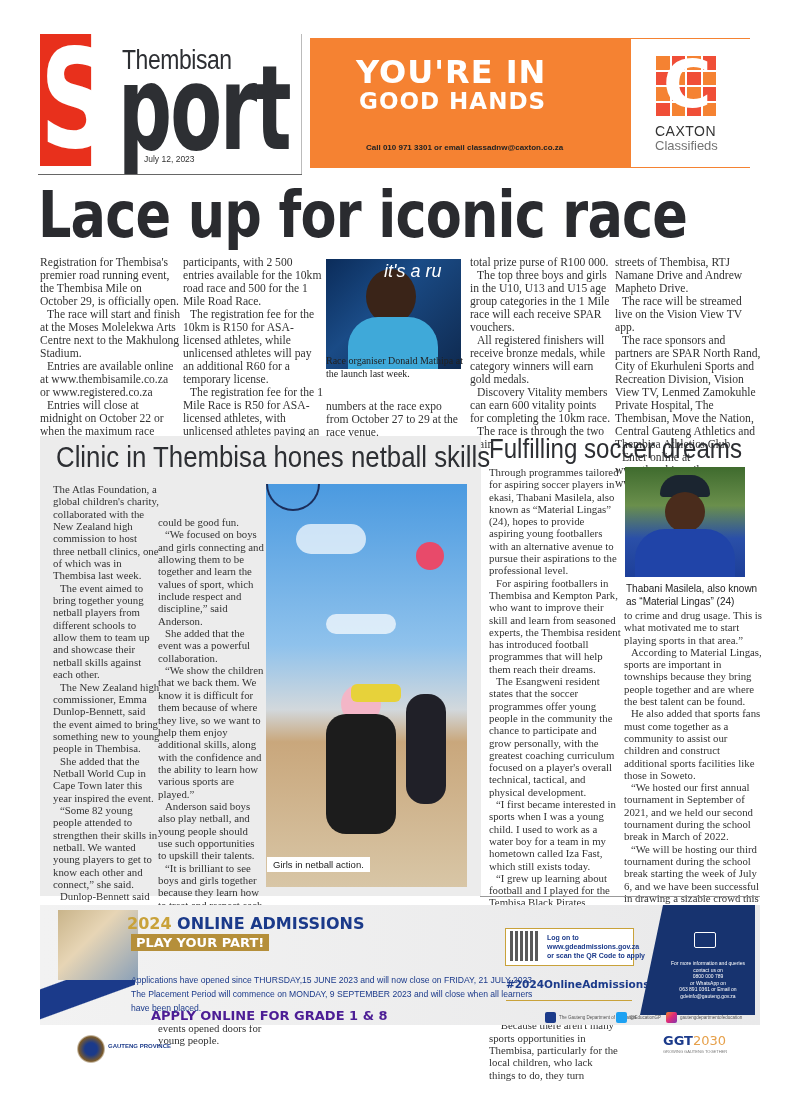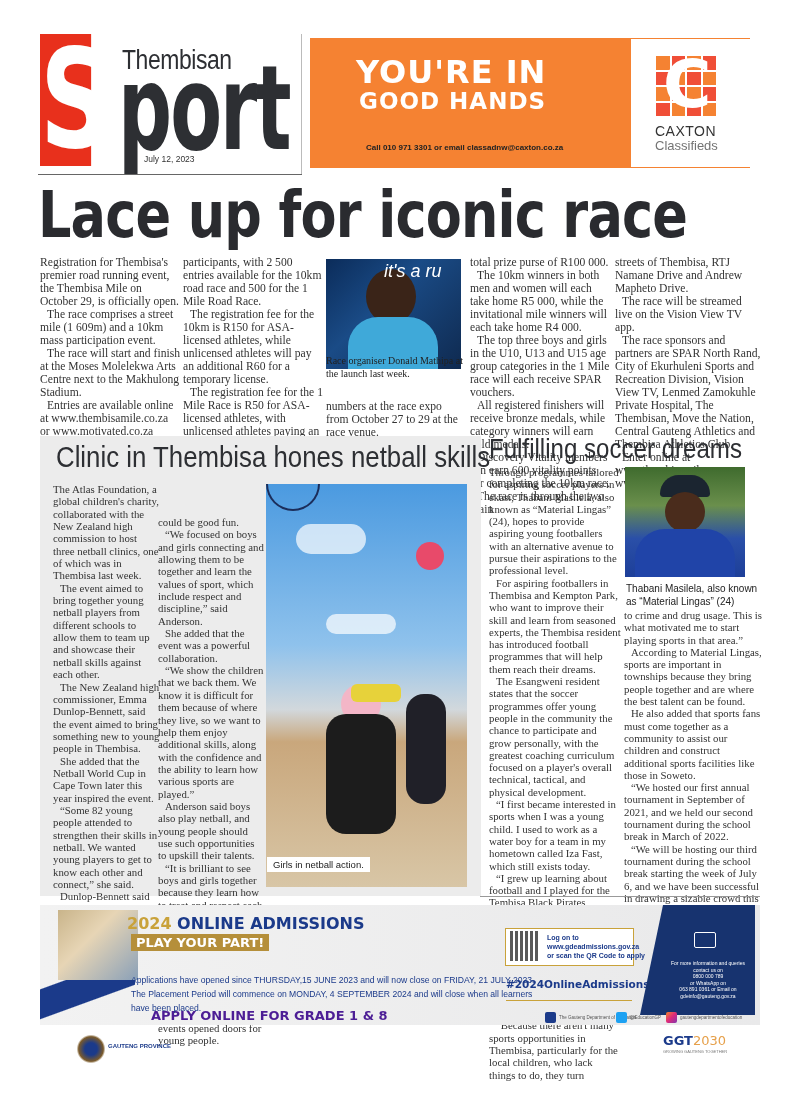--- a/index.html
+++ b/index.html
@@ -97,23 +97,22 @@
     <span style="background:#f58232"></span>
 </div>
 <div class="abs caxton-c">C</div>
 <div class="abs caxton-t1">CAXTON</div>
 <div class="abs caxton-t2">Classifieds</div>
 
 <div class="abs headline">Lace up for iconic race</div>
 
 <div class="abs col" style="left:40px;top:256px;width:140px;">
   <p>Registration for Thembisa's premier road running event, the Thembisa Mile on October 29, is officially open.</p>
-  <p class="ind">The race comprises a street mile (1 609m) and a 10km mass participation event.</p>
   <p class="ind">The race will start and finish at the Moses Molelekwa Arts Centre next to the Makhulong Stadium.</p>
-  <p class="ind">Entries are available online at www.thembisamile.co.za or www.motivated.co.za</p>
+  <p class="ind">Entries are available online at www.thembisamile.co.za or www.registered.co.za</p>
   <p class="ind">Entries will close at midnight on October 22 or when the maximum race capacity has been reached.</p>
   <p class="ind">The race is open to 3 000</p>
 </div>
 <div class="abs col" style="left:183px;top:256px;width:140px;">
   <p>participants, with 2 500 entries available for the 10km road race and 500 for the 1 Mile Road Race.</p>
   <p class="ind">The registration fee for the 10km is R150 for ASA-licensed athletes, while unlicensed athletes will pay an additional R60 for a temporary license.</p>
   <p class="ind">The registration fee for the 1 Mile Race is R50 for ASA-licensed athletes, with unlicensed athletes paying an additional R20 for a temporary license.</p>
   <p class="ind">The registration fee excludes the online service fee administered by the service provider.</p>
   <p class="ind">Participants will collect their race</p>
 </div>
@@ -122,21 +121,20 @@
   <div style="position:absolute;left:22px;top:58px;width:90px;height:60px;border-radius:30px 30px 0 0;background:#3fa9d9;"></div>
   <div style="position:absolute;left:58px;top:2px;font-family:'Liberation Sans',sans-serif;font-style:italic;color:#fff;font-size:18px;">it's a ru</div>
 </div>
 <div class="abs cap1">Race organiser Donald Mathipa at the launch last week.</div>
 <div class="abs col" style="left:326px;top:400px;width:140px;">
   <p>numbers at the race expo from October 27 to 29 at the race venue.</p>
   <p class="ind">The race offers the elite runners a</p>
 </div>
 <div class="abs col" style="left:470px;top:256px;width:142px;">
   <p>total prize purse of R100 000.</p>
-  <p class="ind">The 10km winners in both men and women will each take home R5 000, while the invitational mile winners will each take home R4 000.</p>
   <p class="ind">The top three boys and girls in the U10, U13 and U15 age group categories in the 1 Mile race will each receive SPAR vouchers.</p>
   <p class="ind">All registered finishers will receive bronze medals, while category winners will earn gold medals.</p>
   <p class="ind">Discovery Vitality members can earn 600 vitality points for completing the 10km race.</p>
   <p class="ind">The race is through the two main</p>
 </div>
 <div class="abs col" style="left:615px;top:256px;width:146px;">
   <p>streets of Thembisa, RTJ Namane Drive and Andrew Mapheto Drive.</p>
   <p class="ind">The race will be streamed live on the Vision View TV app.</p>
   <p class="ind">The race sponsors and partners are SPAR North Rand, City of Ekurhuleni Sports and Recreation Division, Vision View TV, Lenmed Zamokuhle Private Hospital, The Thembisan, Move the Nation, Central Gauteng Athletics and Thembisa Athletics Club.</p>
   <p class="ind">Enter online at www.thembisamile.co.za or www.peaktiming.co.za</p>
@@ -199,21 +197,21 @@
 </div>
 <div class="abs gbottom"></div>
 
 <div class="abs gad"></div>
 <div class="abs gad-navy"></div>
 <div class="abs gad-photo"></div>
 <div class="abs gad-h1"><span class="yr">2024</span> <span>ONLINE ADMISSIONS</span></div>
 <div class="abs gad-play">PLAY YOUR PART!</div>
 <div class="abs gad-apply">APPLY ONLINE FOR GRADE 1 &amp; 8</div>
 <div class="abs gad-t" style="top:975px;">Applications have opened since THURSDAY,15 JUNE 2023 and will now close on FRIDAY, 21 JULY 2023.</div>
-<div class="abs gad-t" style="top:989px;">The Placement Period will commence on MONDAY, 4 SEPTEMBER 2024 and will close when all learners</div>
+<div class="abs gad-t" style="top:989px;">The Placement Period will commence on MONDAY, 9 SEPTEMBER 2023 and will close when all learners</div>
 <div class="abs gad-t" style="top:1003px;">have been placed.</div>
 <div class="abs gad-qr"></div>
 <div class="abs qr"></div>
 <div class="abs qr-t">
   <div>Log on to</div>
   <div>www.gdeadmissions.gov.za</div>
   <div>or scan the QR Code to apply</div>
 </div>
 <div class="abs hash">#2024OnlineAdmissionsGP</div>
 <div class="abs goldline"></div>

